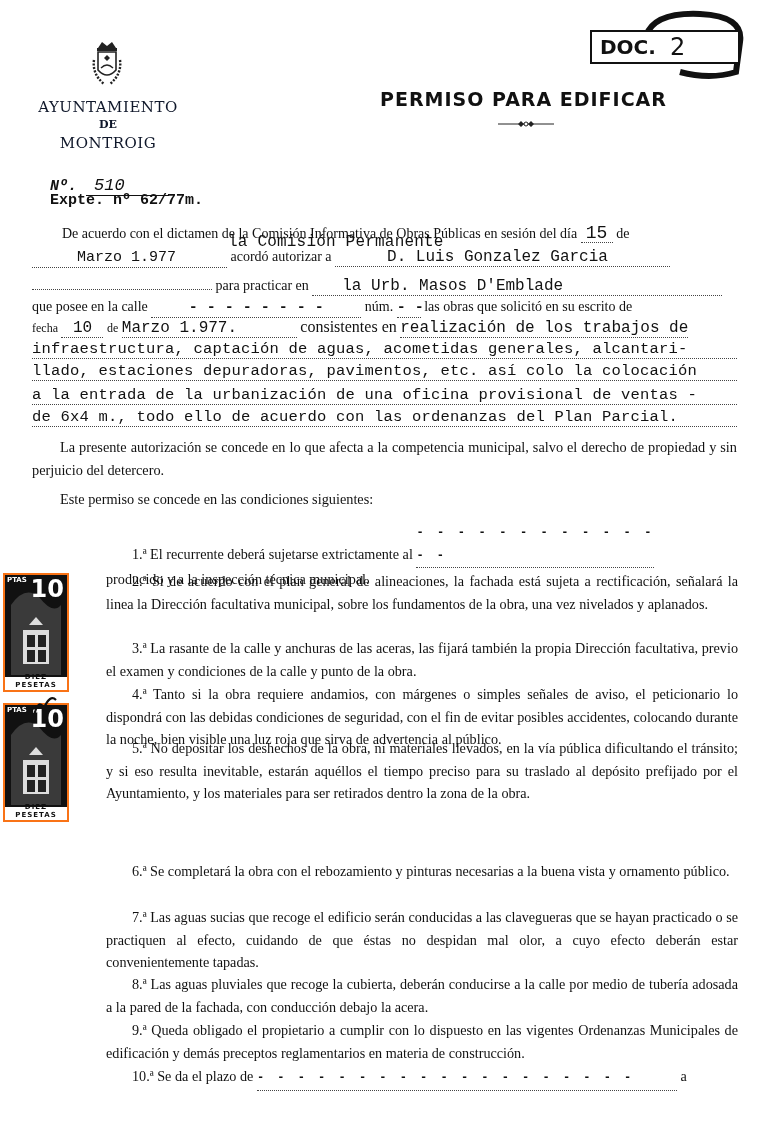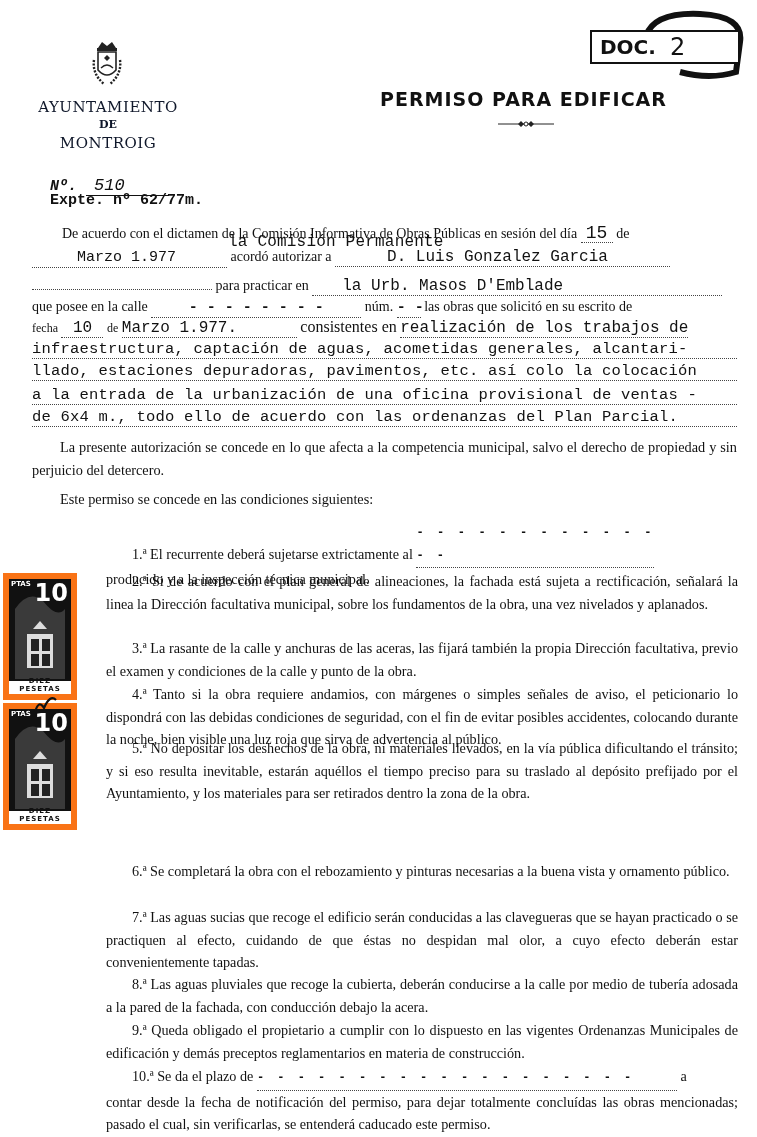--- a/index.html
+++ b/index.html
@@ -26,21 +26,21 @@
 
     .line { left: 32px; width: 705px; font-size: 14px; line-height: 18px; white-space: nowrap; }
     .dots { display: inline-block; border-bottom: 1px dotted #444; height: 14px; vertical-align: baseline; }
     .fill { font-family: "Liberation Mono", "DejaVu Sans Mono", monospace; font-size: 15px; border-bottom: 1px dotted #444; }
     .tw { font-family: "Liberation Mono", "DejaVu Sans Mono", monospace; font-size: 15.5px; letter-spacing: 0.2px; }
     .narrow { font-family: "Liberation Sans Narrow", "Liberation Serif", serif; }
     .body-text { font-size: 14.3px; line-height: 23px; text-align: justify; }
     .cond { left: 106px; width: 632px; font-size: 14.2px; line-height: 22.5px; text-align: justify; }
     .cond .num { padding-left: 26px; }
     .dash { letter-spacing: 3px; font-family: "Liberation Mono", monospace; font-weight: bold; }
-    .stamp { left: 3px; width: 62px; height: 115px; background: #ef4444; border: 6px solid #f97316; }
+    .stamp { left: 3px; width: 62px; height: 115px; background: #ef4444; border: 2px solid #f97316; }
   </style>
 </head>
 <body>
 
 <svg class="abs crest" viewBox="0 0 34 50">
   <path d="M8 8 L12 2 L17 6 L22 2 L26 8 Z" fill="#222"></path>
   <rect x="7" y="8" width="20" height="3" fill="#222"></rect>
   <path d="M8 12 L26 12 L26 30 Q17 40 8 30 Z" fill="none" stroke="#222" stroke-width="1.6"></path>
   <path d="M17 15 L20 18 L17 21 L14 18 Z" fill="#222"></path>
   <path d="M11 28 Q17 22 23 28" fill="none" stroke="#222" stroke-width="1.4"></path>
@@ -169,21 +169,20 @@
 <div class="abs cond" style="top:1019px;">
   <span class="num">9.ª</span>
   <span>Queda obligado el propietario a cumplir con lo dispuesto en las vigentes Ordenanzas Municipales de edificación y demás preceptos reglamentarios en materia de construcción.</span>
 </div>
 
 <div class="abs cond" style="top:1065px;">
   <span class="num">10.ª</span>
   <span>Se da el plazo de</span>
   <span class="fill dash" style="display:inline-block;width:420px;font-size:12px;">- - - - - - - - - - - - - - - - - - -</span>
   <span>a</span><br>
-  <span>contar desde la fecha de notificación del permiso, para dejar totalmente concluídas las obras mencionadas; pasado el cual, sin verificarlas, se entenderá caducado este permiso.</span>
 </div>
 
 <div class="abs stamp" style="top:573px;">
   <svg width="62" height="115" viewBox="0 0 62 115">
     <rect x="0" y="0" width="62" height="115" fill="#111"></rect>
     <path d="M6 30 Q20 10 34 22 Q48 40 56 30 L56 100 L6 100 Z" fill="#3a3a3a"></path>
     <rect x="18" y="55" width="26" height="34" fill="#ddd"></rect>
     <path d="M22 60 h8 v12 h-8z M33 60 h8 v12 h-8z M22 75 h8 v12 h-8z M33 75 h8 v12 h-8z" fill="#222"></path>
     <path d="M24 50 L31 42 L38 50 Z" fill="#ddd"></path>
     <rect x="0" y="102" width="62" height="13" fill="#fff"></rect>

